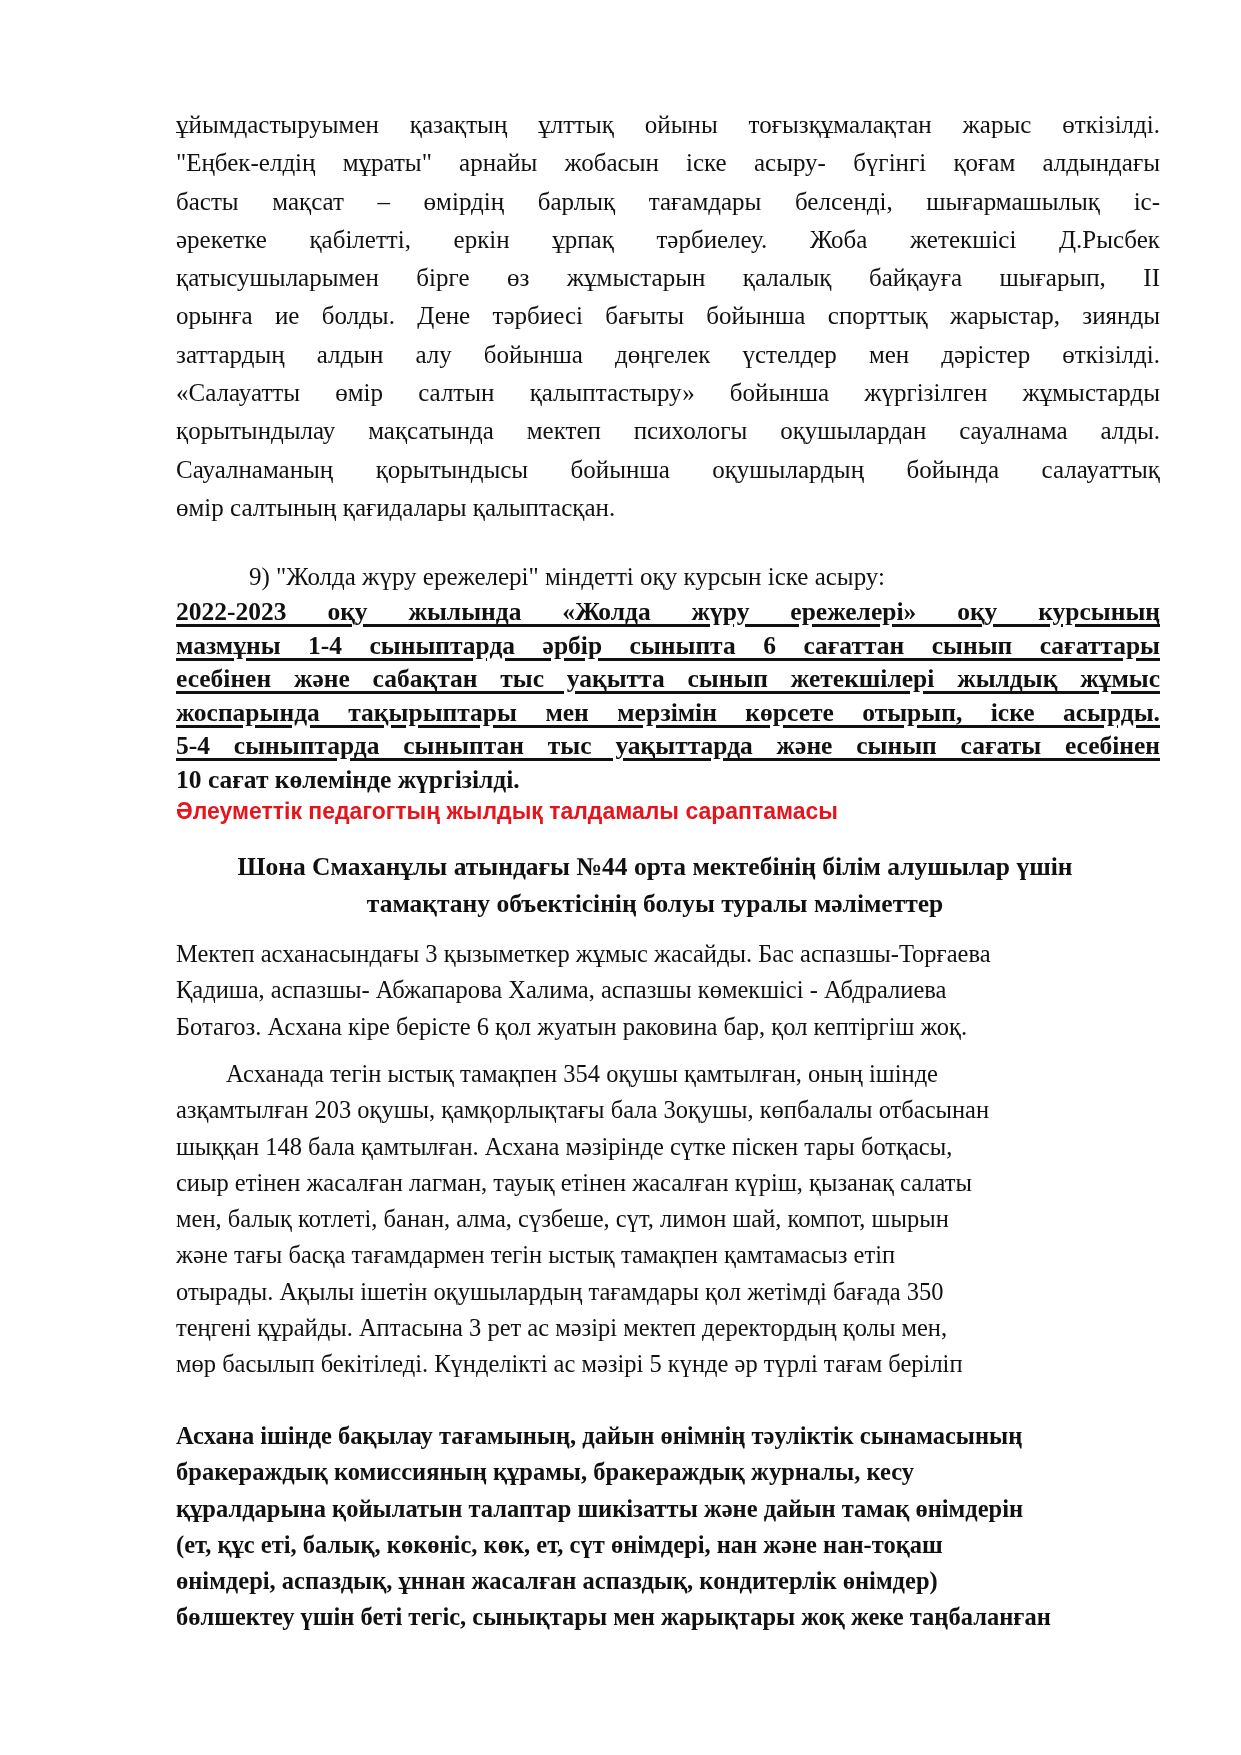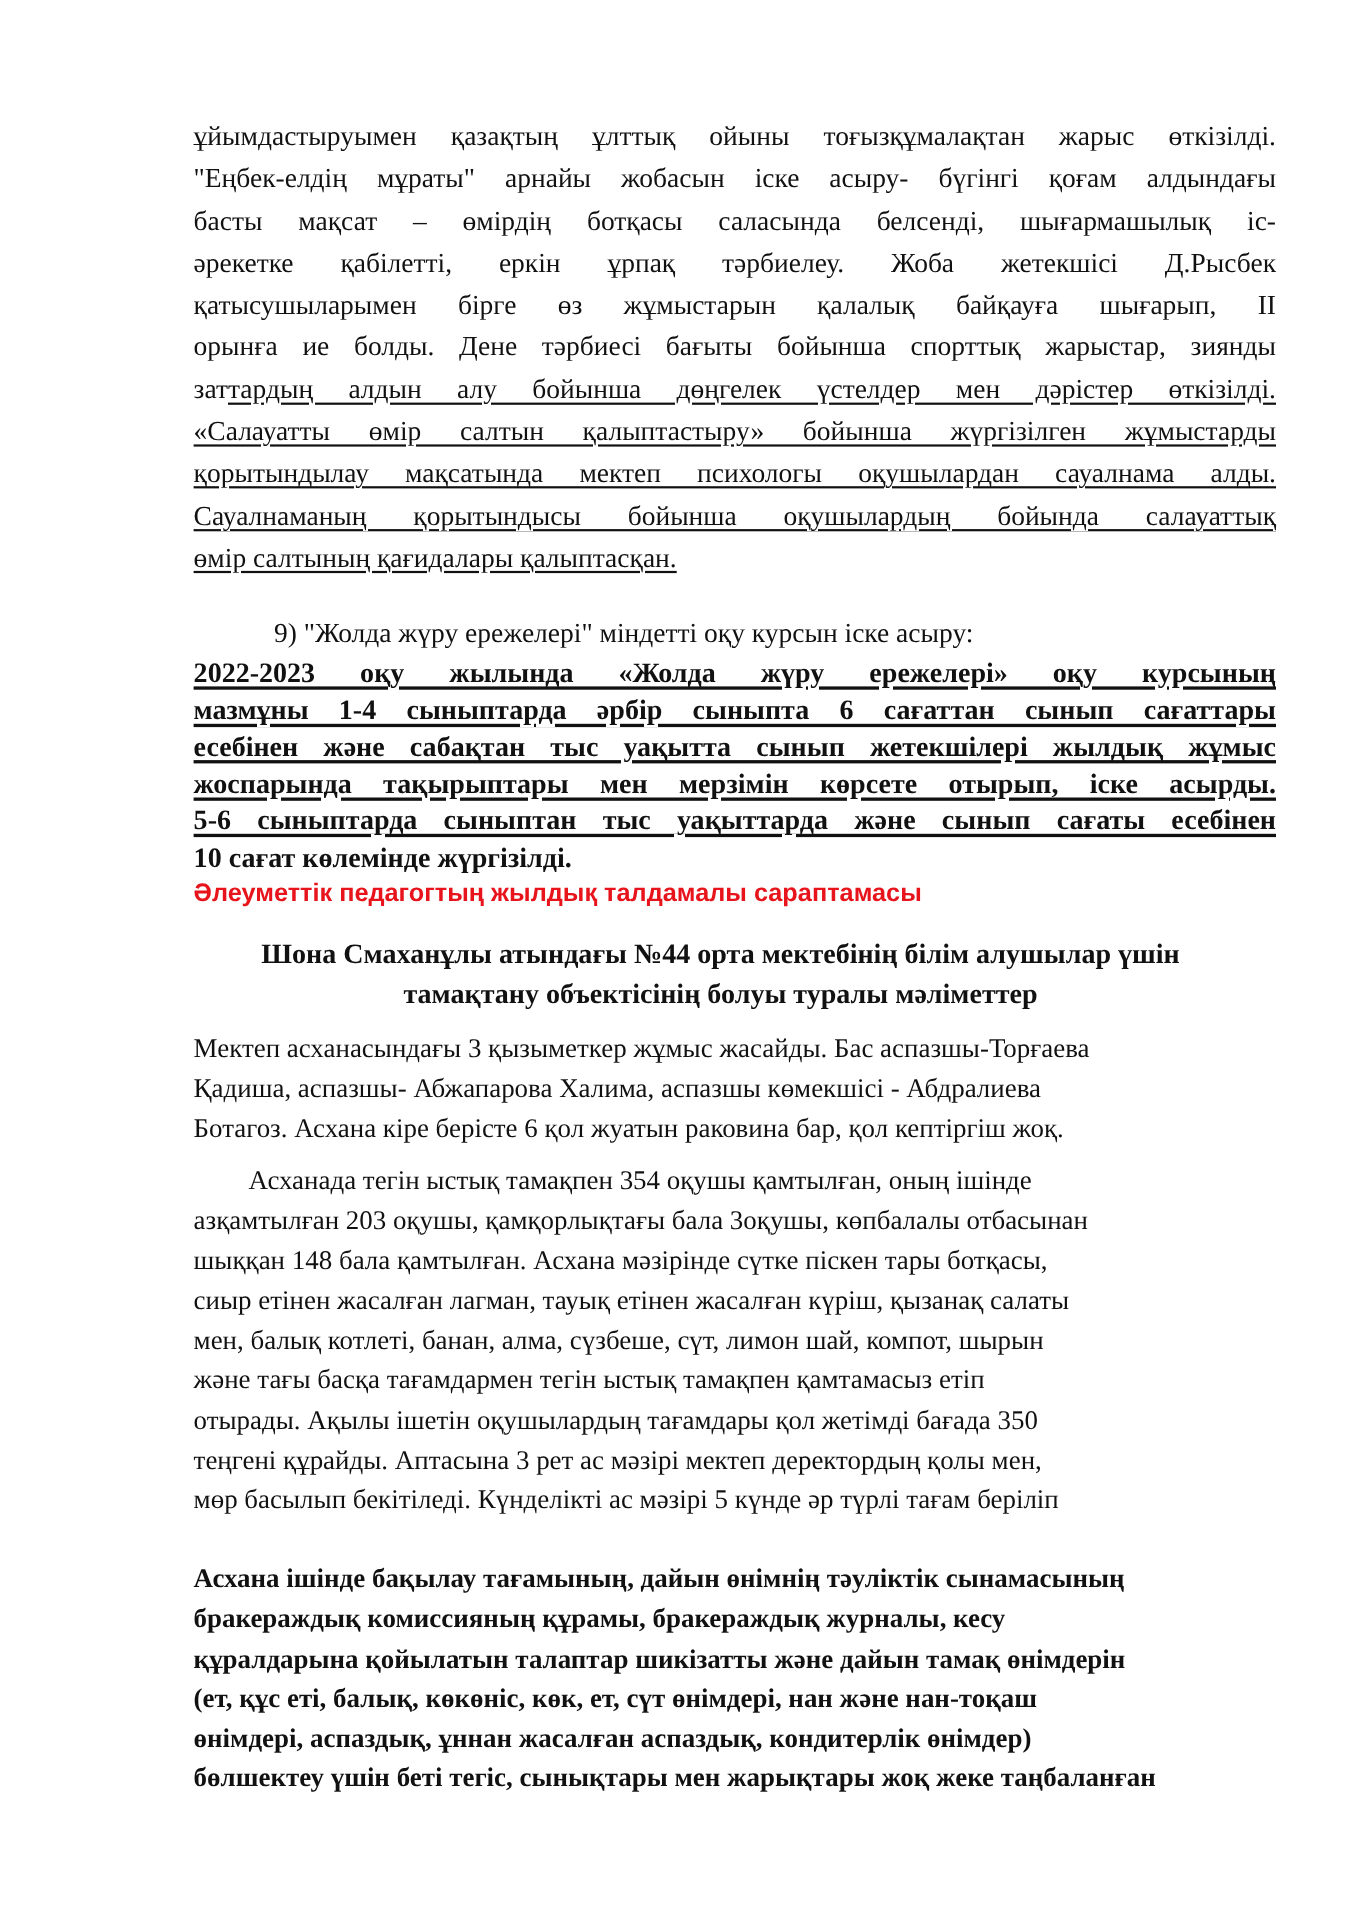--- a/index.html
+++ b/index.html
@@ -4,53 +4,53 @@
 <style>
   html, body { margin: 0; padding: 0; background: #ffffff; }
   body { width: 1241px; height: 1755px; position: relative; overflow: hidden; }
   .page { position: absolute; left: 0; top: 0; width: 1011px; height: 1755px; background: #fff; }
   .serif { font-family: "Liberation Serif", "DejaVu Serif", serif; color: #111; }
   .sans { font-family: "Liberation Sans", "DejaVu Sans", sans-serif; }
   .block { position: absolute; left: 176px; width: 984px; }
   .just { font-size: 25px; line-height: 38.3px; text-align: justify; text-align-last: justify; }
   .line { display: block; white-space: nowrap; }
   .jline { display: block; text-align: justify; text-align-last: justify; }
-  .uline { text-decoration: underline; text-decoration-thickness: 2px; text-underline-offset: 4px; }
+  .uline { text-decoration-thickness: 2px; text-underline-offset: 4px; }
   .bold-block { font-weight: bold; font-size: 25.5px; line-height: 33.6px; text-decoration: underline; text-decoration-thickness: 3px; text-underline-offset: 4px; }
   .red-heading { color: #e8141c; font-weight: bold; font-size: 23px; line-height: 30px; }
   .center-title { text-align: center; font-weight: bold; font-size: 25.5px; line-height: 37px; }
   .plain { font-size: 24.5px; line-height: 36.3px; text-align: left; }
 </style>
 </head>
 <body>
 
 <div class="page">
 
   <div class="block serif just" style="top:106px;">
     <span class="jline">ұйымдастыруымен қазақтың ұлттық ойыны тоғызқұмалақтан жарыс өткізілді.</span>
     <span class="jline">"Еңбек-елдің мұраты" арнайы жобасын іске асыру- бүгінгі қоғам алдындағы</span>
-    <span class="jline">басты мақсат – өмірдің ботқасы саласында белсенді, шығармашылық іс-</span>
+    <span class="jline">басты мақсат – өмірдің барлық тағамдары белсенді, шығармашылық іс-</span>
     <span class="jline">әрекетке қабілетті, еркін  ұрпақ тәрбиелеу. Жоба жетекшісі Д.Рысбек</span>
     <span class="jline">қатысушыларымен бірге өз жұмыстарын қалалық байқауға шығарып, ІІ</span>
     <span class="jline">орынға ие болды. Дене тәрбиесі бағыты бойынша спорттық жарыстар, зиянды</span>
     <span class="jline"><span>зат</span><span class="uline">тардың алдын алу бойынша дөңгелек үстелдер мен дәрістер өткізілді.</span></span>
     <span class="jline uline">«Салауатты өмір салтын қалыптастыру» бойынша жүргізілген жұмыстарды</span>
     <span class="jline uline">қорытындылау мақсатында мектеп психологы оқушылардан сауалнама алды.</span>
     <span class="jline uline">Сауалнаманың қорытындысы бойынша оқушылардың бойында салауаттық</span>
     <span class="line uline" style="text-align:center;display:inline-block;">өмір салтының қағидалары  қалыптасқан.</span>
   </div>
 
   <div class="block serif" style="top:560px; font-size:25px; line-height:34px; padding-left:73px; width:911px;">9) "Жолда жүру ережелері" міндетті оқу курсын іске асыру:</div>
 
   <div class="block serif bold-block" style="top:595px;">
     <span class="jline">2022-2023 оқу жылында «Жолда жүру ережелері» оқу курсының</span>
     <span class="jline">мазмұны 1-4 сыныптарда әрбір сыныпта 6 сағаттан сынып сағаттары</span>
     <span class="jline">есебінен және сабақтан тыс уақытта сынып жетекшілері жылдық жұмыс</span>
     <span class="jline">жоспарында тақырыптары мен мерзімін көрсете отырып, іске асырды.</span>
-    <span class="jline">5-6 сыныптарда сыныптан тыс уақыттарда  және сынып сағаты есебінен</span>
+    <span class="jline">5-4 сыныптарда сыныптан тыс уақыттарда  және сынып сағаты есебінен</span>
     <span class="line" style="display:inline-block;">10 сағат көлемінде жүргізілді.</span>
   </div>
 
   <div class="block sans red-heading" style="top: 796px; color: rgb(232, 20, 28);">Әлеуметтік педагогтың жылдық талдамалы сараптамасы</div>
 
   <div class="block serif center-title" style="top:848px; left:150px; width:1010px;">
     <span class="line">Шона Смаханұлы атындағы №44 орта мектебінің білім алушылар үшін</span>
     <span class="line">тамақтану объектісінің болуы туралы мәліметтер</span>
   </div>
 

